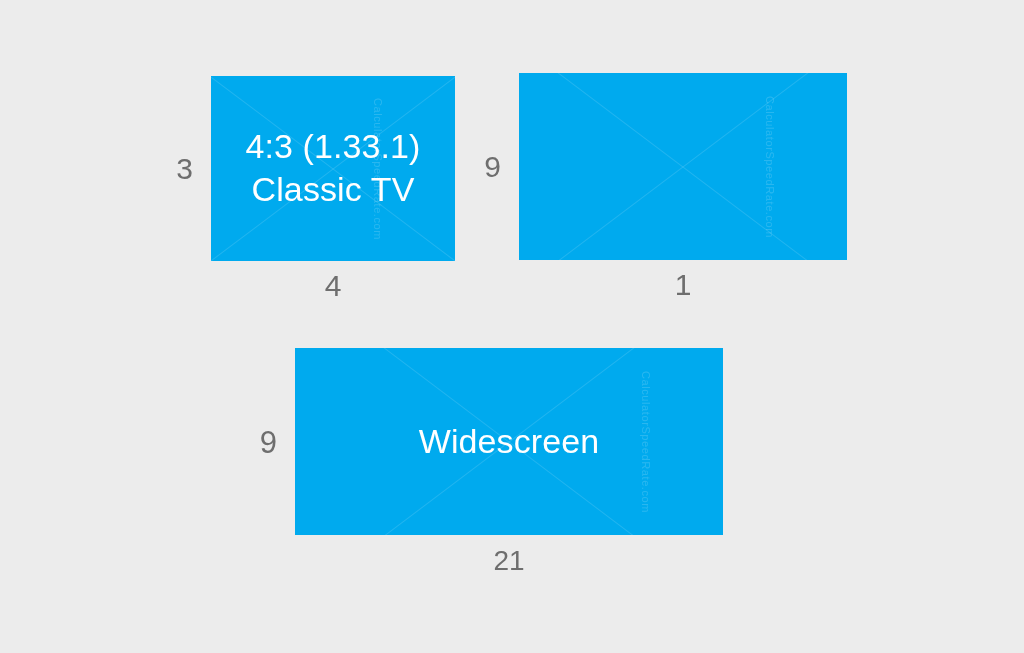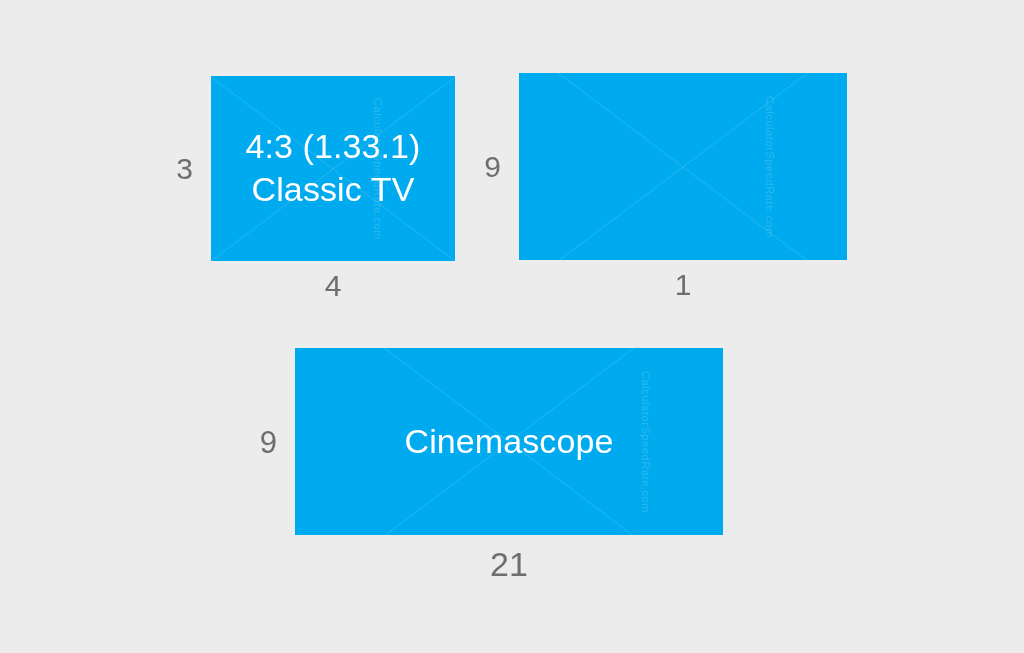--- a/index.html
+++ b/index.html
@@ -95,21 +95,21 @@
     top: 100%;
     left: 50%;
     transform: translate(-50%, 10px);
   }
 
   
   #fig-43  { left: 211px; top: 76px;  width: 244px; height: 185px; }
   #fig-169 { left: 519px; top: 73px;  width: 328px; height: 187px; }
   #fig-219 { left: 295px; top: 348px; width: 428px; height: 187px; }
 
-  #fig-219 .dim-bottom { font-size: 34px; transform: translate(-50%, 12px); }
+  #fig-219 .dim-bottom { font-size: 28px; transform: translate(-50%, 12px); }
   #fig-219 .dim-left   { font-size: 31px; }
 </style>
 </head>
 <body>
 
 <div id="stage">
 
   <div class="ratio-group" id="fig-43">
     <div class="ratio-box">
       <span class="diag a"></span>
@@ -133,20 +133,20 @@
     <span class="dim-label dim-left">9</span>
     <span class="dim-label dim-bottom">1</span>
   </div>
 
   <div class="ratio-group" id="fig-219">
     <div class="ratio-box">
       <span class="diag a"></span>
       <span class="diag b"></span>
       <span class="watermark">CalculatorSpeedRate.com</span>
       <div class="box-text">
-        <span class="line2">Cinemascope</span>
+        <span class="line2">Widescreen</span>
       </div>
     </div>
     <span class="dim-label dim-left">9</span>
     <span class="dim-label dim-bottom">21</span>
   </div>
 
 </div>
 
 </body></html>

